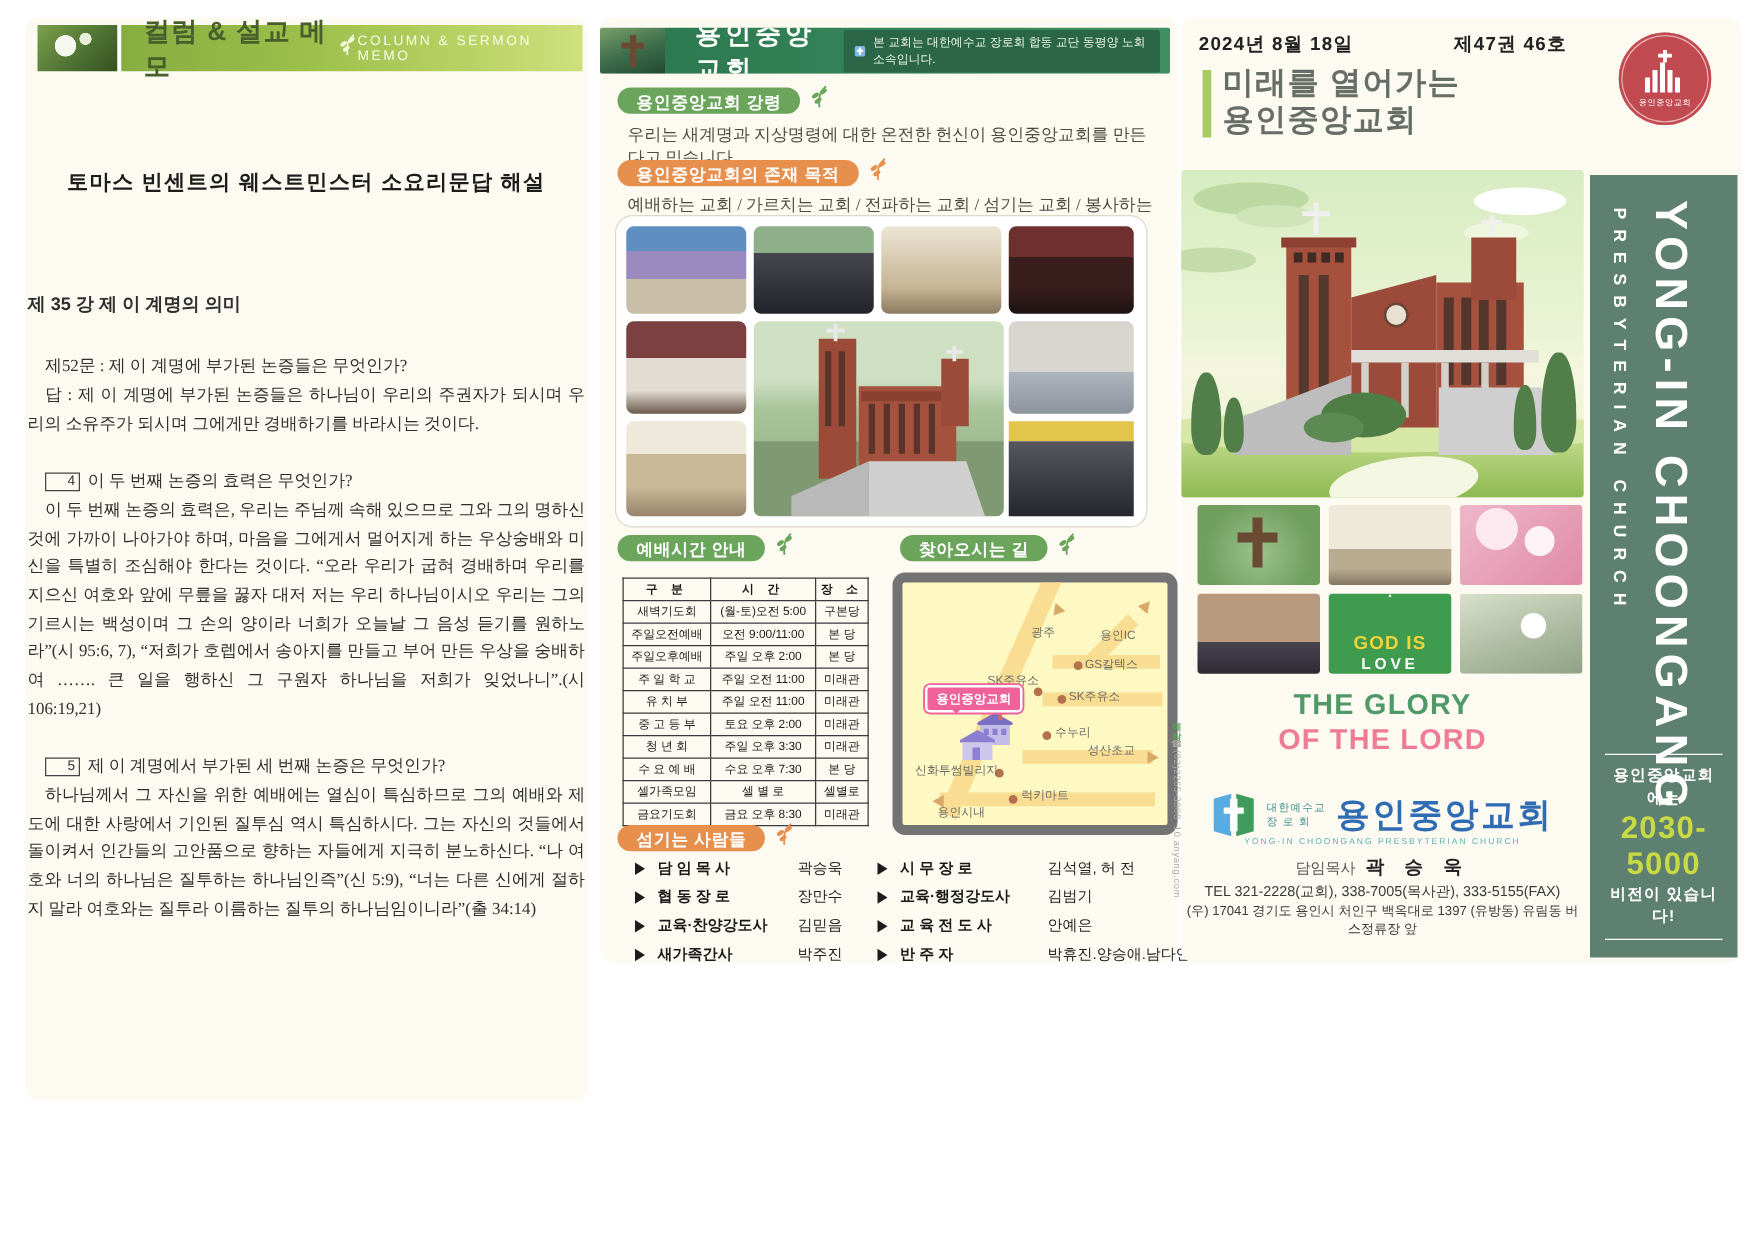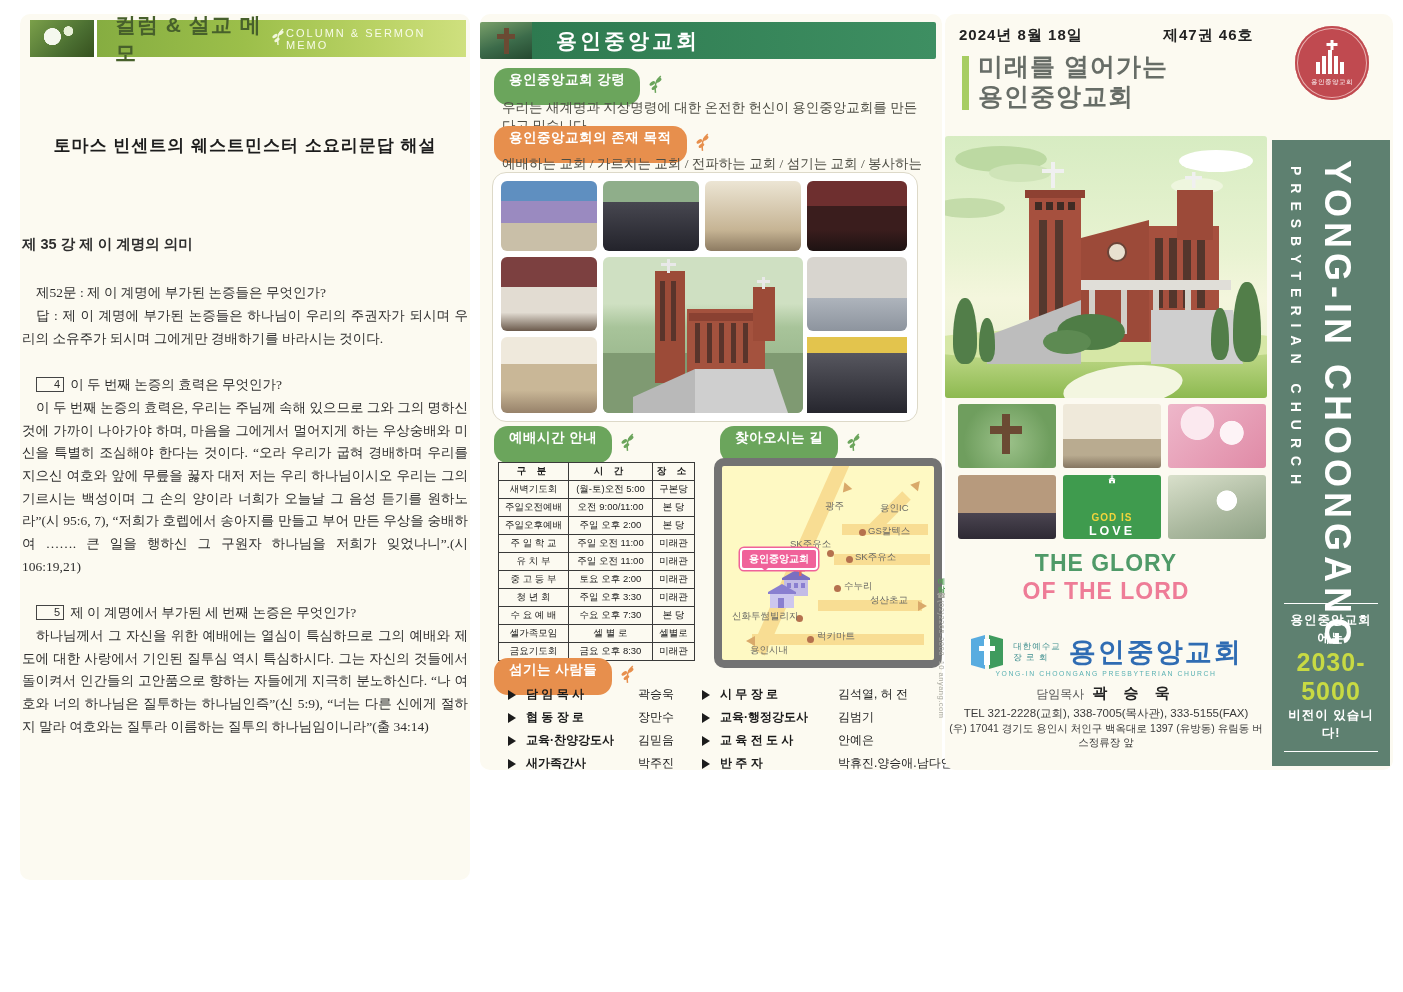--- a/index.html
+++ b/index.html
@@ -36,21 +36,21 @@
   .cross-shape{position:relative;width:18px;height:26px;}
   .cross-shape:before{content:"";position:absolute;left:7px;top:0;width:5px;height:26px;background:#6b4a33;}
   .cross-shape:after{content:"";position:absolute;left:0;top:6px;width:18px;height:5px;background:#6b4a33;}
   .mp-bar{flex:1;display:flex;align-items:center;background:linear-gradient(90deg,#2e7a50,#3e8f62);}
   .mp-name{color:#fff;font-weight:bold;font-size:21px;letter-spacing:3px;margin-left:24px;}
   .mp-note{margin-left:auto;margin-right:8px;display:flex;align-items:center;gap:5px;
     background:#2a6647;padding:4px 8px;border-radius:2px;}
   .mp-note-text{font-size:9.5px;color:#eaf4ea;}
   .badge{position:absolute;display:inline-flex;align-items:center;}
   .pill{background:#6ba55c;color:#fff;font-weight:bold;font-size:13.5px;
-    padding:3px 15px 16px;border-radius:14px;letter-spacing:.5px;white-space:nowrap;}
+    padding:3px 15px 0;border-radius:14px;letter-spacing:.5px;white-space:nowrap;}
   .pill.orange{background:#e78f4d;}
   .leaf{margin-left:7px;}
   .mp-text{position:absolute;left:22px;right:14px;font-family:"Liberation Serif",serif;
     font-size:13.5px;color:#4c4c43;}
 
   
   .collage{position:absolute;left:12px;top:158px;width:424px;height:248px;background:#fff;
     border:1px solid #ddd9c8;border-radius:14px;overflow:hidden;}
   .ph{position:absolute;border-radius:6px;}
   .grad-banner{position:absolute;left:0;right:0;top:0;height:16px;background:#e3c44d;}
@@ -100,21 +100,21 @@
     background:linear-gradient(180deg,#d7ecc2,#e9f3d2 45%,#f4f6dd 62%,#e7efcd);}
   .cloud{position:absolute;border-radius:50%;}
   .grass{position:absolute;left:0;right:0;bottom:0;height:52px;background:linear-gradient(180deg,#c6dd90,#8db950);}
   .grass-hill{position:absolute;left:-30px;right:-30px;bottom:36px;height:34px;background:#d6e7a6;border-radius:50%;}
   .path{position:absolute;bottom:-10px;left:118px;width:120px;height:42px;background:#f3f6e0;border-radius:50%;transform:rotate(-7deg);}
   .tree{position:absolute;background:#527e49;border-radius:46% 46% 42% 42% / 62% 62% 30% 30%;}
   .grid{position:absolute;left:13px;top:390px;display:grid;grid-template-columns:98px 98px 98px;
     grid-template-rows:64px 64px;gap:7px;}
   .tile{border-radius:3px;overflow:hidden;position:relative;}
   .god-tile{background:#3f9b4e;display:flex;flex-direction:column;align-items:center;justify-content:center;}
-  .god-is{color:#f2d53c;font-weight:bold;font-size:10px;letter-spacing:1px;line-height:1.2;margin-top:28px;}
+  .god-is{color:#f2d53c;font-weight:bold;font-size:15px;letter-spacing:1px;line-height:1.2;margin-top:28px;}
   .love{color:#fff;font-weight:bold;font-size:12.5px;letter-spacing:3px;line-height:1.2;}
   .glory1{position:absolute;left:0;width:322px;top:536px;text-align:center;
     font-size:23px;font-weight:bold;color:#4f9a68;letter-spacing:1px;}
   .glory2{position:absolute;left:0;width:322px;top:564px;text-align:center;
     font-size:23px;font-weight:bold;color:#ee7c97;letter-spacing:1px;}
   .clogo-row{position:absolute;left:0;width:322px;top:620px;display:flex;align-items:center;justify-content:center;gap:8px;}
   .denom{display:flex;flex-direction:column;font-size:8.5px;color:#3f8f8f;font-weight:normal;line-height:1.25;letter-spacing:1px;}
   .cname{font-size:27px;font-weight:bold;color:#2f6cb3;letter-spacing:2px;}
   .cname-en{position:absolute;left:0;width:322px;top:656px;text-align:center;
     font-size:6.8px;letter-spacing:1.6px;color:#58b0b2;}
@@ -168,20 +168,28 @@
   </div>
 </div>
 
 <div id="mid-panel" class="panel">
   <div class="mp-header">
     <div class="cross-tile">
         <div class="cross-shape"></div>
       </div>
     <div class="mp-bar">
       <span class="mp-name">용인중앙교회</span>
+      <span class="mp-note">
+        <svg width="12" height="12" viewBox="0 0 12 12">
+            <rect x="1" y="1" width="10" height="10" rx="1.5" fill="#7fb8e8"></rect>
+            <rect x="5" y="2.5" width="2" height="7" fill="#fff"></rect>
+            <rect x="3" y="4.5" width="6" height="2" fill="#fff"></rect>
+          </svg>
+        <span class="mp-note-text">본 교회는 대한예수교 장로회 합동 교단 동평양 노회소속입니다.</span>
+      </span>
     </div>
   </div>
 
   <div class="badge" style="left:14px;top:54px;">
     <span class="pill">용인중앙교회 강령</span>
     <span class="leaf"><svg width="17" height="19" viewBox="0 0 16 18">
           <path d="M8 17 C7 11 8 5 13 1" stroke="#6ba55c" stroke-width="1.4" fill="none"></path>
           <ellipse cx="5" cy="8" rx="3" ry="1.6" fill="#6ba55c" transform="rotate(-35 5 8)"></ellipse>
           <ellipse cx="11" cy="5" rx="3" ry="1.6" fill="#6ba55c" transform="rotate(-35 11 5)"></ellipse>
           <ellipse cx="7" cy="12" rx="3" ry="1.6" fill="#6ba55c" transform="rotate(-35 7 12)"></ellipse>

